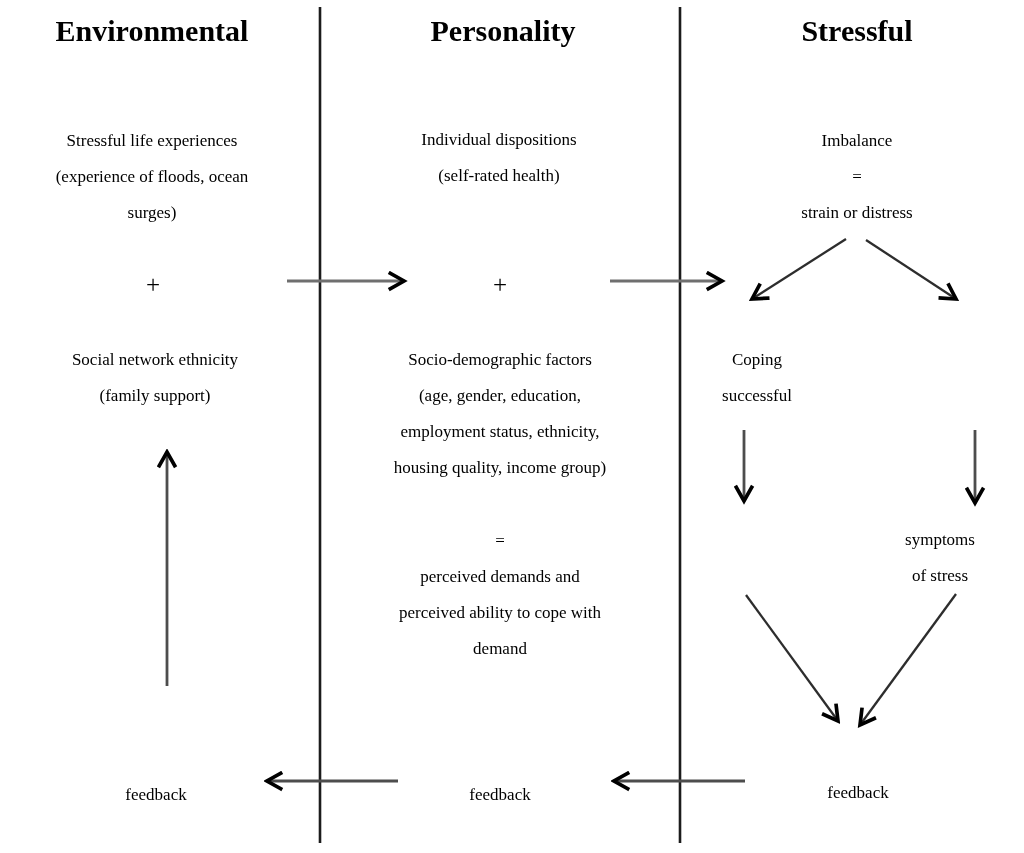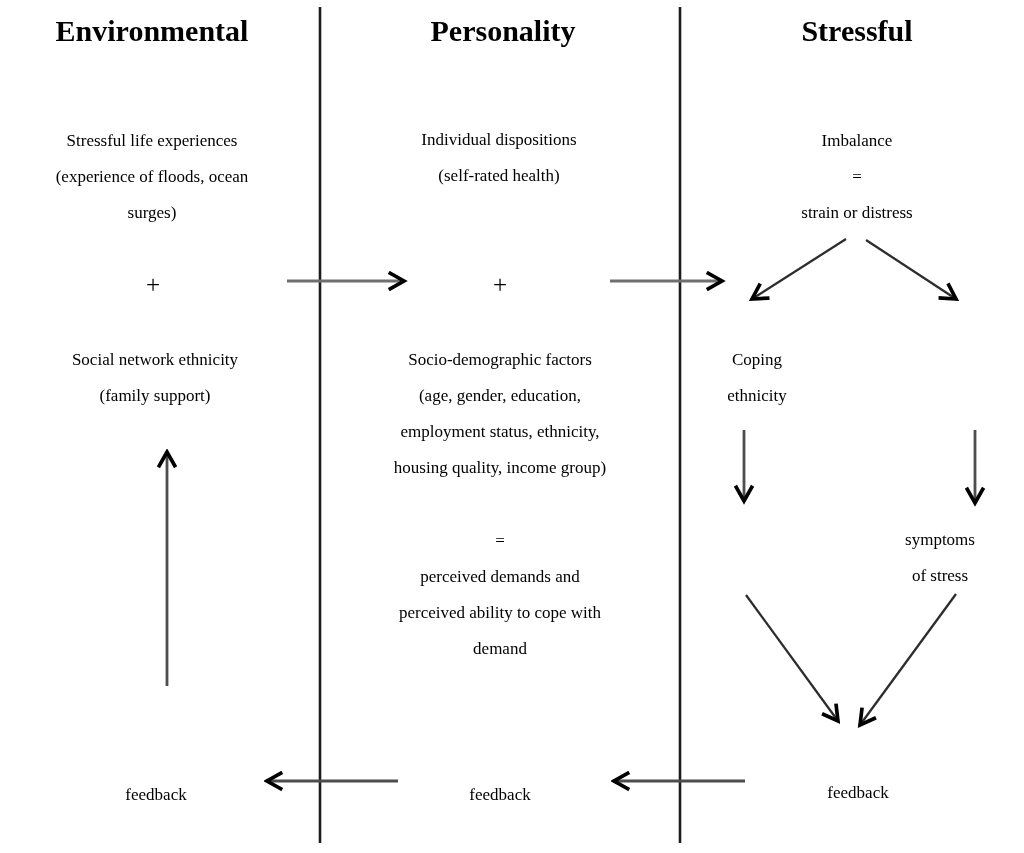--- a/index.html
+++ b/index.html
@@ -71,18 +71,18 @@
   <div class="node" style="left:500px;top:595px">=
 perceived demands and
 perceived ability to cope with
 demand</div>
   <div class="node" style="left:500px;top:795px">feedback</div>
 
   <div class="node" style="left:857px;top:177px">Imbalance
 =
 strain or distress</div>
   <div class="node" style="left:757px;top:378px">Coping
-ethnicity</div>
+successful</div>
   <div class="node" style="left:940px;top:558px">symptoms
 of stress</div>
   <div class="node" style="left:858px;top:793px">feedback</div>
 
 </div>
 
 </body></html>

